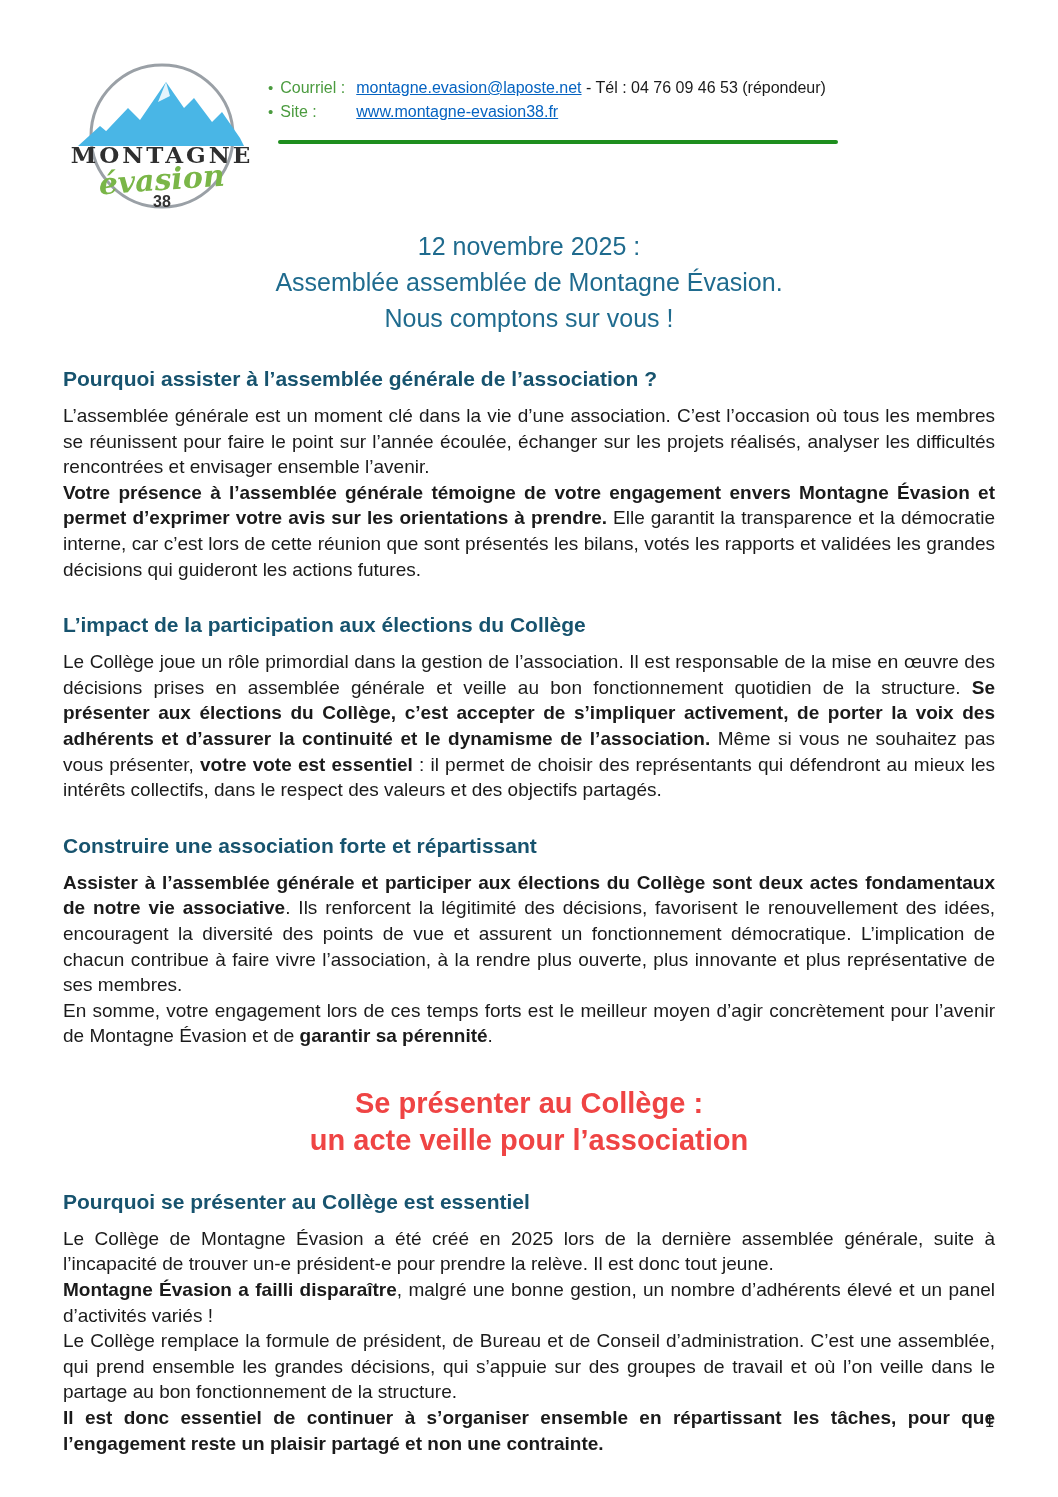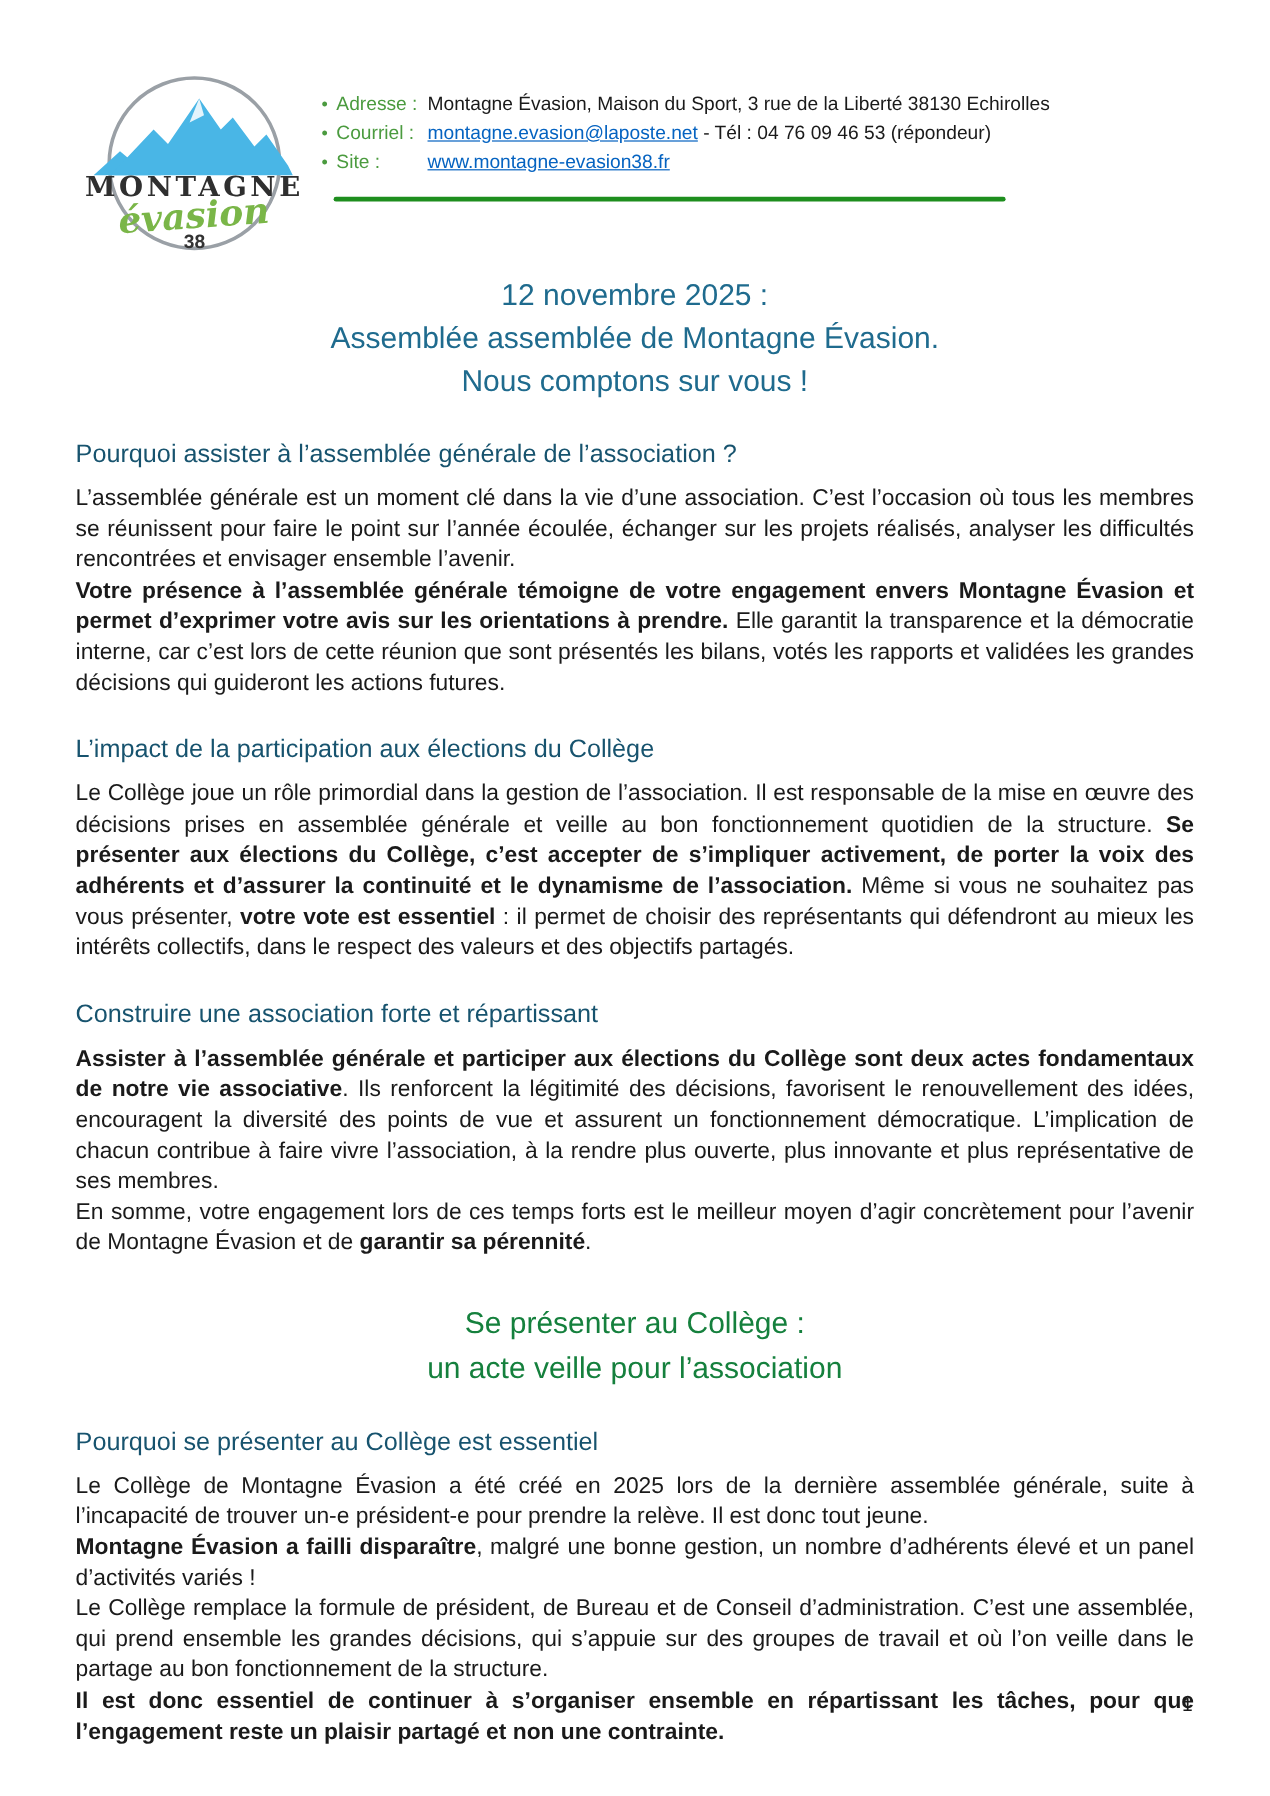--- a/index.html
+++ b/index.html
@@ -13,23 +13,23 @@
   .logo svg{display:block;}
   .contact{margin-left:16px;padding-top:16px;font-size:16px;line-height:24px;}
   .contact-row{white-space:nowrap;}
   .bullet{color:#4b9b3f;margin-right:7px;font-size:15px;}
   .clabel{color:#4b9b3f;display:inline-block;min-width:76px;}
   .cvalue{color:#1a1a1a;}
   a.doclink{color:#0563c1;text-decoration:underline;}
   .divider{height:4px;width:560px;margin:16px 0 0 10px;background:#1e8e1e;border-radius:2px;}
   
   .doc-title{text-align:center;color:#1f6b8e;font-weight:normal;font-size:25px;line-height:36px;margin-top:16px;}
-  .doc-title2{text-align:center;color:#15803d;font-weight:normal;font-size:25px;line-height:37px;margin:36px 0 24px;}
+  .doc-title2{text-align:center;color:#ef4444;font-weight:bold;font-size:29px;line-height:37px;margin:36px 0 24px;}
   .content{padding:0 63px;}
-  .section-heading{font-size:21px;line-height:26px;color:#17536e;font-weight:normal;margin:30px 0 11px;}
+  .section-heading{font-size:21px;line-height:26px;color:#17536e;font-weight:bold;margin:30px 0 11px;}
   p.body{font-size:19px;line-height:25.6px;text-align:justify;margin:0;}
   .b{font-weight:bold;}
   .page-number{position:absolute;right:64px;bottom:66px;font-size:16px;color:#1a1a1a;}
   
   .logo-title-text{font-family:"DejaVu Serif",serif;letter-spacing:3px;font-weight:600;}
   .logo-script-text{font-family:"DejaVu Serif",serif;font-style:italic;font-weight:bold;}
 </style>
 </head>
 <body>
 
@@ -44,23 +44,20 @@
           <path d="M22,86 L58,48 L70,60 L96,22 L114,48 L124,38 L142,62 L152,52 L170,78 L174,86 Z" fill="#49b6e6"></path>
           <path d="M96,22 L88,42 L100,36 Z" fill="#ffffff" opacity="0.85"></path>
         </g>
         <text x="92" y="103" text-anchor="middle" font-size="23" fill="#2f2f2f" class="logo-title-text">MONTAGNE</text>
         <text x="92" y="130" text-anchor="middle" font-size="30" fill="#7ab648" class="logo-script-text" transform="rotate(-4 92 126)">évasion</text>
         <text x="92" y="147" text-anchor="middle" font-size="16" font-weight="bold" fill="#333333">38</text>
       </svg>
     </div>
 
     <div class="contact">
-      <div class="contact-row">
-        <span class="bullet">•</span><span class="clabel">Adresse :</span><span class="cvalue">Montagne Évasion, Maison du Sport, 3 rue de la Liberté 38130 Echirolles</span>
-      </div>
       <div class="contact-row">
         <span class="bullet">•</span><span class="clabel">Courriel :</span><a href="#" class="doclink">montagne.evasion@laposte.net</a><span class="cvalue">  -  Tél : 04 76 09 46 53 (répondeur)</span>
       </div>
       <div class="contact-row">
         <span class="bullet">•</span><span class="clabel">Site :</span><a href="#" class="doclink">www.montagne-evasion38.fr</a>
       </div>
       <div class="divider"></div>
     </div>
   </div>
 

